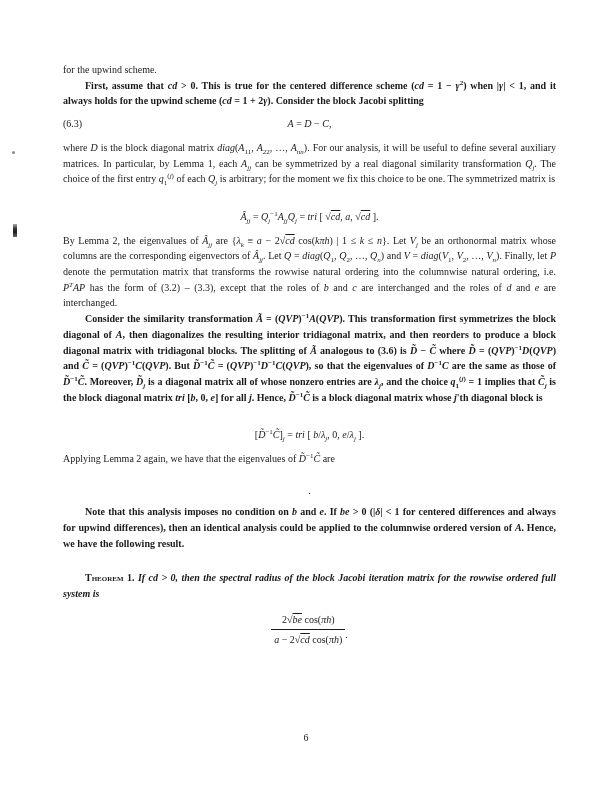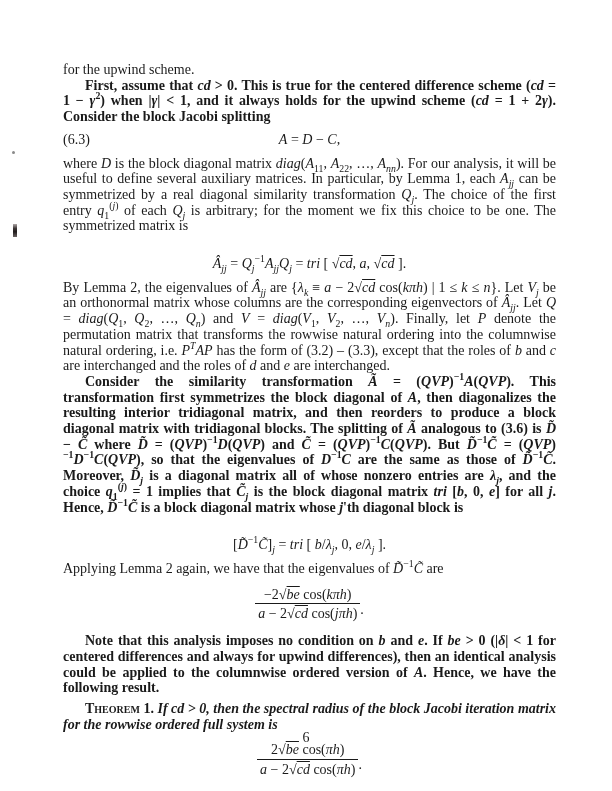--- a/index.html
+++ b/index.html
@@ -1,36 +1,36 @@
 <!DOCTYPE html>
 <html><head>
 <meta charset="utf-8">
 <style>
   * { margin:0; padding:0; box-sizing:border-box; }
   html, body { width:612px; height:791px; }
   body { background:#ffffff; font-family:"Liberation Serif", serif; color:#1a1a1a; }
   .page {
     position:relative; width:612px; height:788px; overflow:hidden;
     padding:62px 56px 0 63px;
-    font-size:14px; line-height:15.7px; text-align:justify;
+    font-size:10px; line-height:15.7px; text-align:justify;
   }
   p { margin:0; }
   .indent { text-indent:22px;font-weight:bold; }
   sup, sub { font-size:0.7em; line-height:0; }
   .ov { text-decoration:overline; }
   .eq-row { position:relative; text-align:center; margin:7px 0 8px; }
   .eq-tag { position:absolute; left:0; top:0; }
   .display-eq { text-align:center; margin:22px 0 8px; }
   .frac-eq { margin:10px 0 11px; }
   .frac { display:inline-block; vertical-align:middle; text-align:center; }
   .frac .num { display:block; padding:0 3px 1px; border-bottom:1px solid #1a1a1a; }
   .frac .den { display:block; padding:2px 3px 0; }
   .frac-tail { display:inline-block; vertical-align:middle; position:relative; top:5px; }
   .theorem-head { font-variant:small-caps; }
-  .theorem-p { margin-top:5px; }
+  .theorem-p { margin-top:19px; }
   .page-number { position:absolute; left:0; width:612px; top:730px; text-align:center; }
   .artifact-dot { position:absolute; left:12px; top:151px; width:3px; height:3px; background:#8a8a8a; border-radius:50%; }
   .artifact-streak { position:absolute; left:13px; top:224px; width:4px; height:13px;
     background:linear-gradient(to bottom, #b0a8a8 0%, #3a3434 35%, #201c1c 60%, #6a6262 100%); }
 </style>
 </head>
 <body>
 
 <div class="page">
 
@@ -49,24 +49,21 @@
 
   <p>By Lemma 2, the eigenvalues of <i>Â<sub>jj</sub></i> are {<i>λ<sub>k</sub></i> ≡ <i>a</i> − 2√<span class="ov"><i>cd</i></span> cos(<i>kπh</i>) | 1 ≤ <i>k</i> ≤ <i>n</i>}. Let <i>V<sub>j</sub></i> be an orthonormal matrix whose columns are the corresponding eigenvectors of <i>Â<sub>jj</sub></i>. Let <i>Q</i> = <i>diag</i>(<i>Q</i><sub>1</sub>, <i>Q</i><sub>2</sub>, …, <i>Q<sub>n</sub></i>) and <i>V</i> = <i>diag</i>(<i>V</i><sub>1</sub>, <i>V</i><sub>2</sub>, …, <i>V<sub>n</sub></i>). Finally, let <i>P</i> denote the permutation matrix that transforms the rowwise natural ordering into the columnwise natural ordering, i.e. <i>P<sup>T</sup>AP</i> has the form of (3.2) – (3.3), except that the roles of <i>b</i> and <i>c</i> are interchanged and the roles of <i>d</i> and <i>e</i> are interchanged.</p>
 
   <p class="indent">Consider the similarity transformation <i>Ã</i> = (<i>QVP</i>)<sup>−1</sup><i>A</i>(<i>QVP</i>). This transformation first symmetrizes the block diagonal of <i>A</i>, then diagonalizes the resulting interior tridiagonal matrix, and then reorders to produce a block diagonal matrix with tridiagonal blocks. The splitting of <i>Ã</i> analogous to (3.6) is <i>D̃</i> − <i>C̃</i> where <i>D̃</i> = (<i>QVP</i>)<sup>−1</sup><i>D</i>(<i>QVP</i>) and <i>C̃</i> = (<i>QVP</i>)<sup>−1</sup><i>C</i>(<i>QVP</i>). But <i>D̃</i><sup>−1</sup><i>C̃</i> = (<i>QVP</i>)<sup>−1</sup><i>D</i><sup>−1</sup><i>C</i>(<i>QVP</i>), so that the eigenvalues of <i>D</i><sup>−1</sup><i>C</i> are the same as those of <i>D̃</i><sup>−1</sup><i>C̃</i>. Moreover, <i>D̃<sub>j</sub></i> is a diagonal matrix all of whose nonzero entries are <i>λ<sub>j</sub></i>, and the choice <i>q</i><sub>1</sub><sup>(<i>j</i>)</sup> = 1 implies that <i>C̃<sub>j</sub></i> is the block diagonal matrix <i>tri</i> [<i>b</i>, 0, <i>e</i>] for all <i>j</i>. Hence, <i>D̃</i><sup>−1</sup><i>C̃</i> is a block diagonal matrix whose <i>j</i>'th diagonal block is</p>
 
   <div class="display-eq">[<i>D̃</i><sup>−1</sup><i>C̃</i>]<sub><i>j</i></sub> = <i>tri</i> [ <i>b</i>/<i>λ<sub>j</sub></i>, 0, <i>e</i>/<i>λ<sub>j</sub></i> ].</div>
 
   <p>Applying Lemma 2 again, we have that the eigenvalues of <i>D̃</i><sup>−1</sup><i>C̃</i> are</p>
 
   <div class="display-eq frac-eq">
-    <span class="frac">
-      <span class="num">−2√<span class="ov"><i>be</i></span> cos(<i>kπh</i>)</span>
-      <span class="den"><i>a</i> − 2√<span class="ov"><i>cd</i></span> cos(<i>jπh</i>)</span>
-    </span><span class="frac-tail">.</span>
+    <span class="frac-tail">.</span>
   </div>
 
 
   <p class="indent">Note that this analysis imposes no condition on <i>b</i> and <i>e</i>. If <i>be</i> &gt; 0 (|<i>δ</i>| &lt; 1 for centered differences and always for upwind differences), then an identical analysis could be applied to the columnwise ordered version of <i>A</i>. Hence, we have the following result.</p>
 
   <p class="indent theorem-p"><span class="theorem-head">Theorem</span> 1. <i>If cd &gt; 0, then the spectral radius of the block Jacobi iteration matrix for the rowwise ordered full system is</i></p>
 
   <div class="display-eq frac-eq">
     <span class="frac">
       <span class="num">2√<span class="ov"><i>be</i></span> cos(<i>πh</i>)</span>

